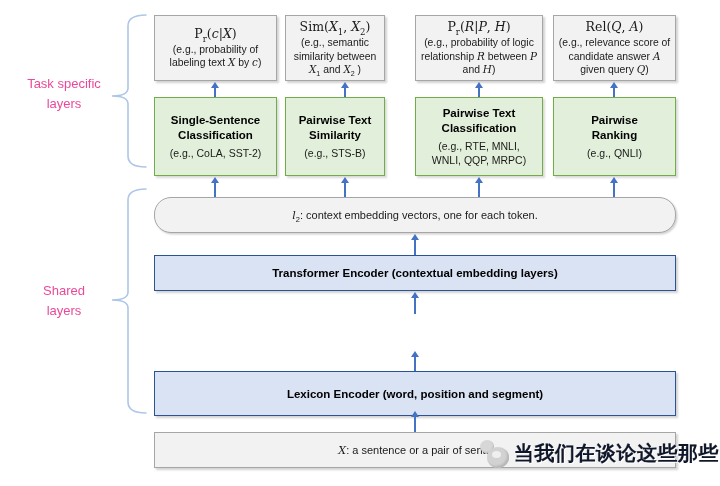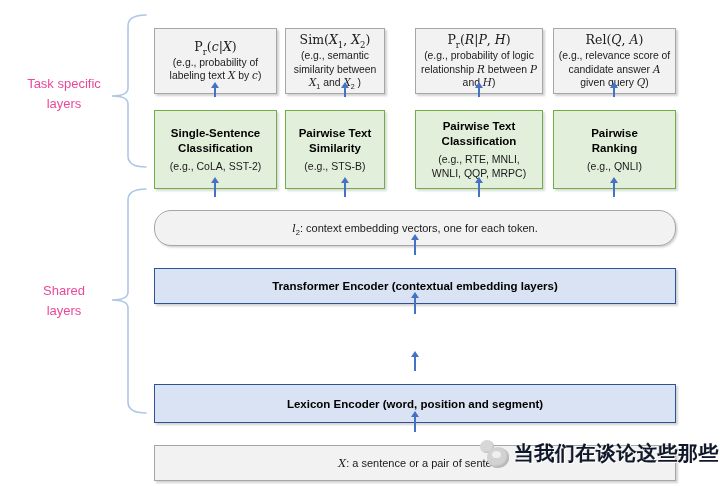--- a/index.html
+++ b/index.html
@@ -7,40 +7,40 @@
     position:relative;width:720px;height:486px;background:#ffffff;overflow:hidden;
     font-family:"Liberation Sans",sans-serif;color:#1a1a1a;
   }
   
   .col1{left:154px;width:123px}
   .col2{left:285px;width:100px}
   .col3{left:415px;width:128px}
   .col4{left:553px;width:123px}
   
   .box{position:absolute;box-sizing:border-box;display:flex;flex-direction:column;
-       align-items:center;justify-content:center;text-align:center;margin-top:13px;}
+       align-items:center;justify-content:center;text-align:center;}
   
   .tb{top:15px;height:66px;background:#f2f2f2;border:1.3px solid #a6a6a6;
       box-shadow:1.5px 1.5px 2px rgba(0,0,0,.18);padding:2px 4px;}
   .tb .formula{font-family:"DejaVu Serif",serif;font-size:12.5px;line-height:1.25;}
   .tb .desc{font-size:10.4px;line-height:1.3;margin-top:1px;}
   
   .gb{top:97px;height:79px;background:#e2efda;border:1.6px solid #70ad47;
       box-shadow:1.5px 1.5px 2px rgba(0,0,0,.15);padding:2px 4px;}
   .gb .name{font-size:11.5px;font-weight:bold;line-height:1.35;white-space:pre-line;color:#000;}
   .gb .eg{font-size:10.5px;line-height:1.3;margin-top:3px;white-space:pre-line;}
   
   .bar{left:154px;width:522px;font-size:11px;}
   .bar-gray{background:#f2f2f2;border:1.3px solid #a6a6a6;box-shadow:1.5px 1.5px 2px rgba(0,0,0,.18);}
   .bar-blue{background:#dae3f3;border:1.8px solid #2e5395;box-shadow:1.5px 1.5px 2px rgba(0,0,0,.18);
             font-weight:bold;font-size:11.5px;color:#000;}
   .bar-l2{top:197px;height:36px;border-radius:17px;}
   .bar-tr{top:255px;height:36px;}
   .bar-l1{top:314px;height:36px;}
-  .bar-lx{top:371px;height:39px;}
+  .bar-lx{top:371px;height:45px;}
   .bar-in{top:432px;height:36px;}
   
   .mvar{font-family:"DejaVu Serif",serif;font-style:italic;}
   sub{font-size:0.68em;line-height:0;}
   
   .arrow{position:absolute;width:10px;}
   .arrow .shaft{position:absolute;left:4.2px;top:4px;bottom:0;width:1.6px;background:#4472c4;}
   .arrow .head{position:absolute;top:0;left:0.7px;width:0;height:0;
     border-left:4.2px solid transparent;border-right:4.2px solid transparent;
     border-bottom:6.5px solid #4472c4;}

